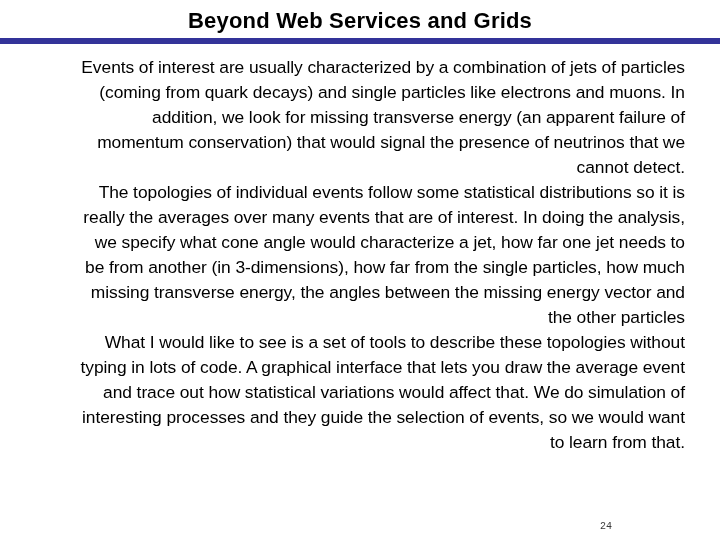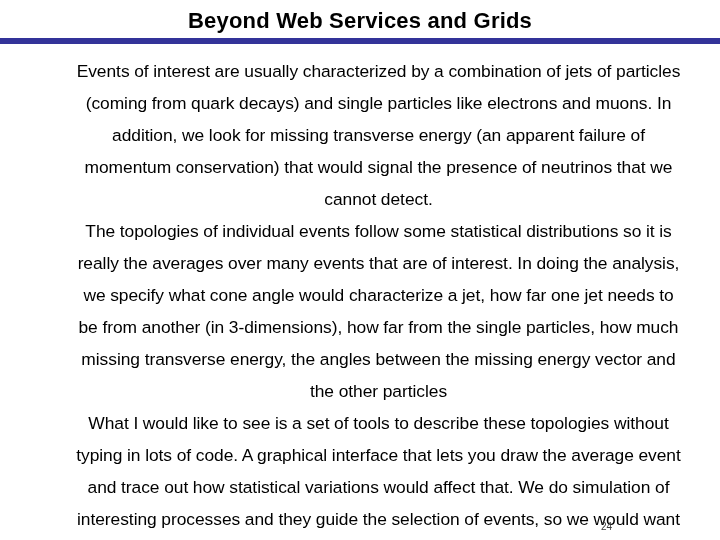--- a/index.html
+++ b/index.html
@@ -50,42 +50,42 @@
   
   #body-block {
     position: absolute;
     left: 72px;
     top: 55px;
     width: 613px;
   }
 
   .para {
     font-size: 17.4px;
-    line-height: 32px;
+    line-height: 25px;
     color: #000000;
     margin: 0;
-    text-align: center;
+    text-align: right;
     word-spacing: -0.1px;
     letter-spacing: -0.05px;
   }
 
   .emph {
     font-weight: bold;
     font-style: italic;
   }
 
   
   #page-number {
     position: absolute;
     right: 12px;
     bottom: 7px;
     font-size: 10px;
     color: #3a3a3a;
     line-height: 12px;
-    font-family: Liberation Sans, sans-serif;
+    font-family: Liberation Mono, monospace;
   }
 </style>
 </head>
 <body>
 
 <div id="slide" style="background: rgb(255, 255, 255);">
 
   <div id="slide-title">Beyond Web Services and Grids</div>
 
   <div id="title-rule" style="background: rgb(51, 51, 153);"></div>

